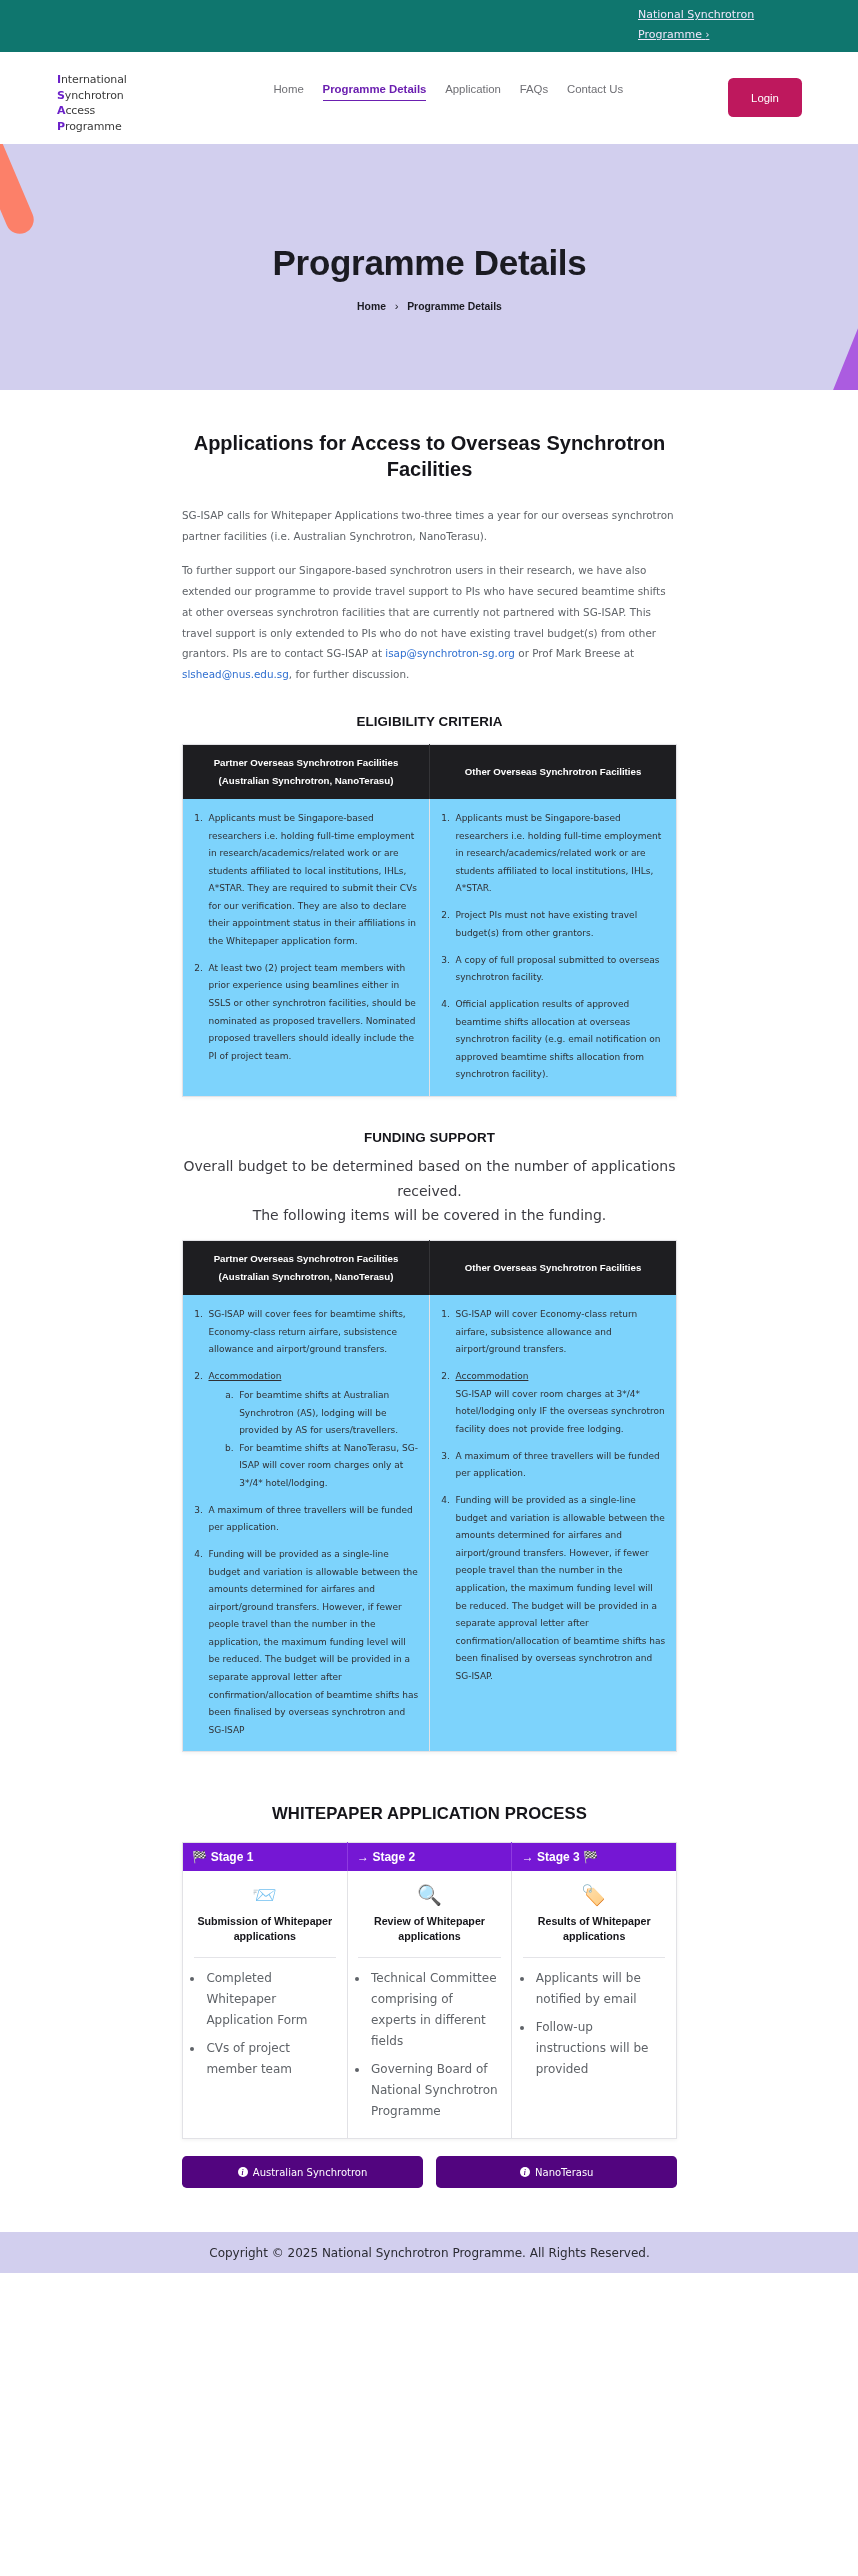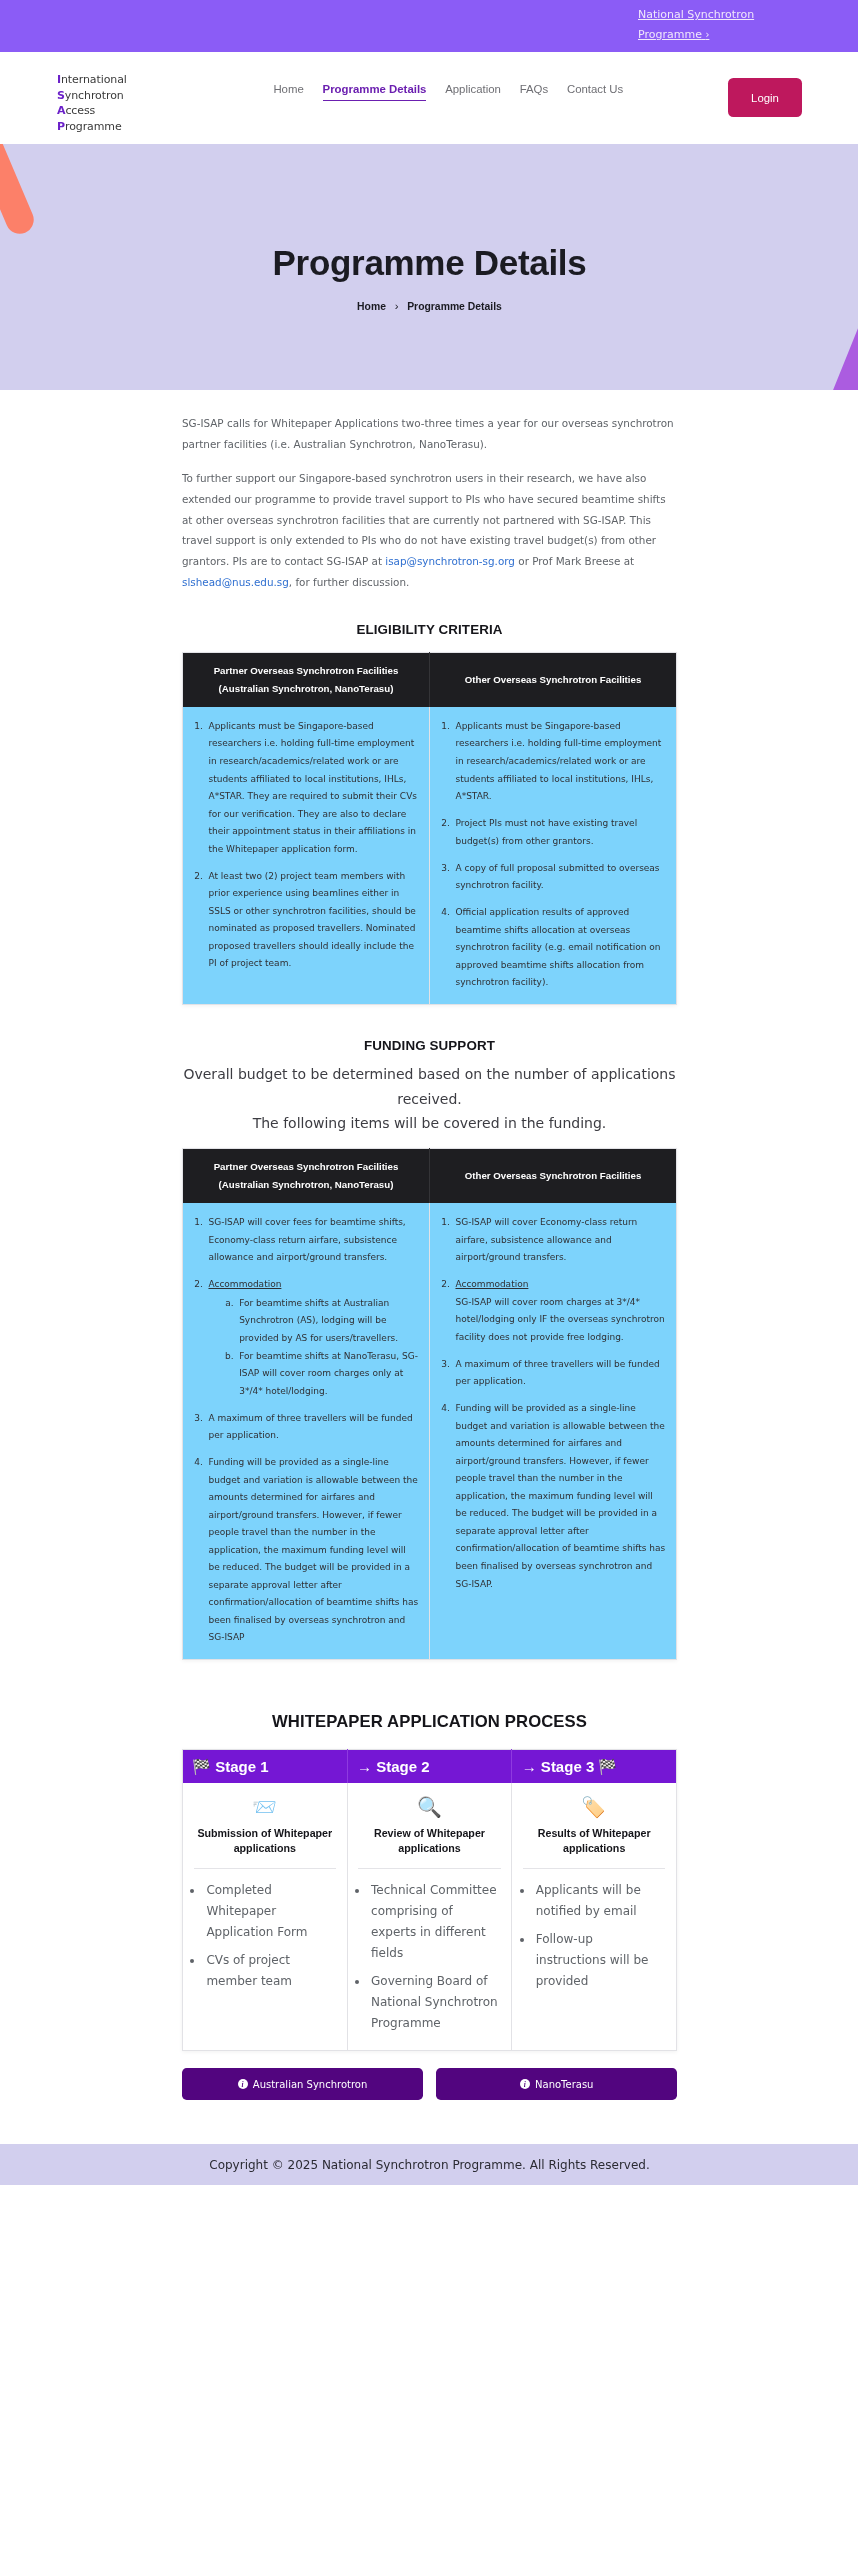--- a/index.html
+++ b/index.html
@@ -7,21 +7,21 @@
     width: 859px;
     font-family: "Liberation Sans", sans-serif;
     background: #ffffff;
     color: #262626;
   }
   body { width: 859px; overflow-x: hidden; }
 
   
   .topbar {
     height: 52px;
-    background: #8b5cf6;
+    background: #0f766e;
     position: relative;
   }
   .topbar-link {
     position: absolute;
     right: 94px;
     top: 5.3px;
     width: 127px;
     color: #f0e6fb;
     font-size: 11px;
     line-height: 20px;
@@ -218,21 +218,21 @@
     width: 100%;
     border-collapse: collapse;
     table-layout: fixed;
     border: 0.7px solid #e2e2e6;
     background: #fff;
     box-shadow: 0 1.3px 4px rgba(0,0,0,0.06);
   }
   .stages th {
     background: #7517d4;
     color: #fff;
-    font-size: 15px;
+    font-size: 12px;
     font-weight: bold;
     text-align: left;
     padding: 7.4px 9.4px;
     border-right: 0.7px solid #8f3ae0;
     font-family: "Liberation Sans", sans-serif;
   }
   .stages th:last-child { border-right: none; }
   .stages td {
     vertical-align: top;
     padding: 13.4px 10.7px 16px 10.7px;
@@ -342,20 +342,21 @@
   <h1>Programme Details</h1>
   <div class="crumbs">
     <a href="#">Home</a>
     <span class="sep">›</span>
     <span>Programme Details</span>
   </div>
 </div>
 
 <div class="wrap">
 
+  <h2 class="section" style="margin-top:41px;">Applications for Access to Overseas Synchrotron Facilities</h2>
 
   <p class="body" style="margin-top:23px;">SG-ISAP calls for Whitepaper Applications two-three times a year for our overseas synchrotron partner facilities (i.e. Australian Synchrotron, NanoTerasu).</p>
 
   <p class="body" style="margin-top:13.4px;"><span>To further support our Singapore-based synchrotron users in their research, we have also extended our programme to provide travel support to PIs who have secured beamtime shifts at other overseas synchrotron facilities that are currently not partnered with SG-ISAP. This travel support is only extended to PIs who do not have existing travel budget(s) from other grantors. PIs are to contact SG-ISAP at </span><a href="#">isap@synchrotron-sg.org</a><span> or Prof Mark Breese at </span><a href="#">slshead@nus.edu.sg</a><span>, for further discussion.</span></p>
 
   <h3 class="caps" style="margin-top:29px;">ELIGIBILITY CRITERIA</h3>
 
   <table class="tbl" style="margin-top:14.7px;">
     <tbody>
         <tr>

